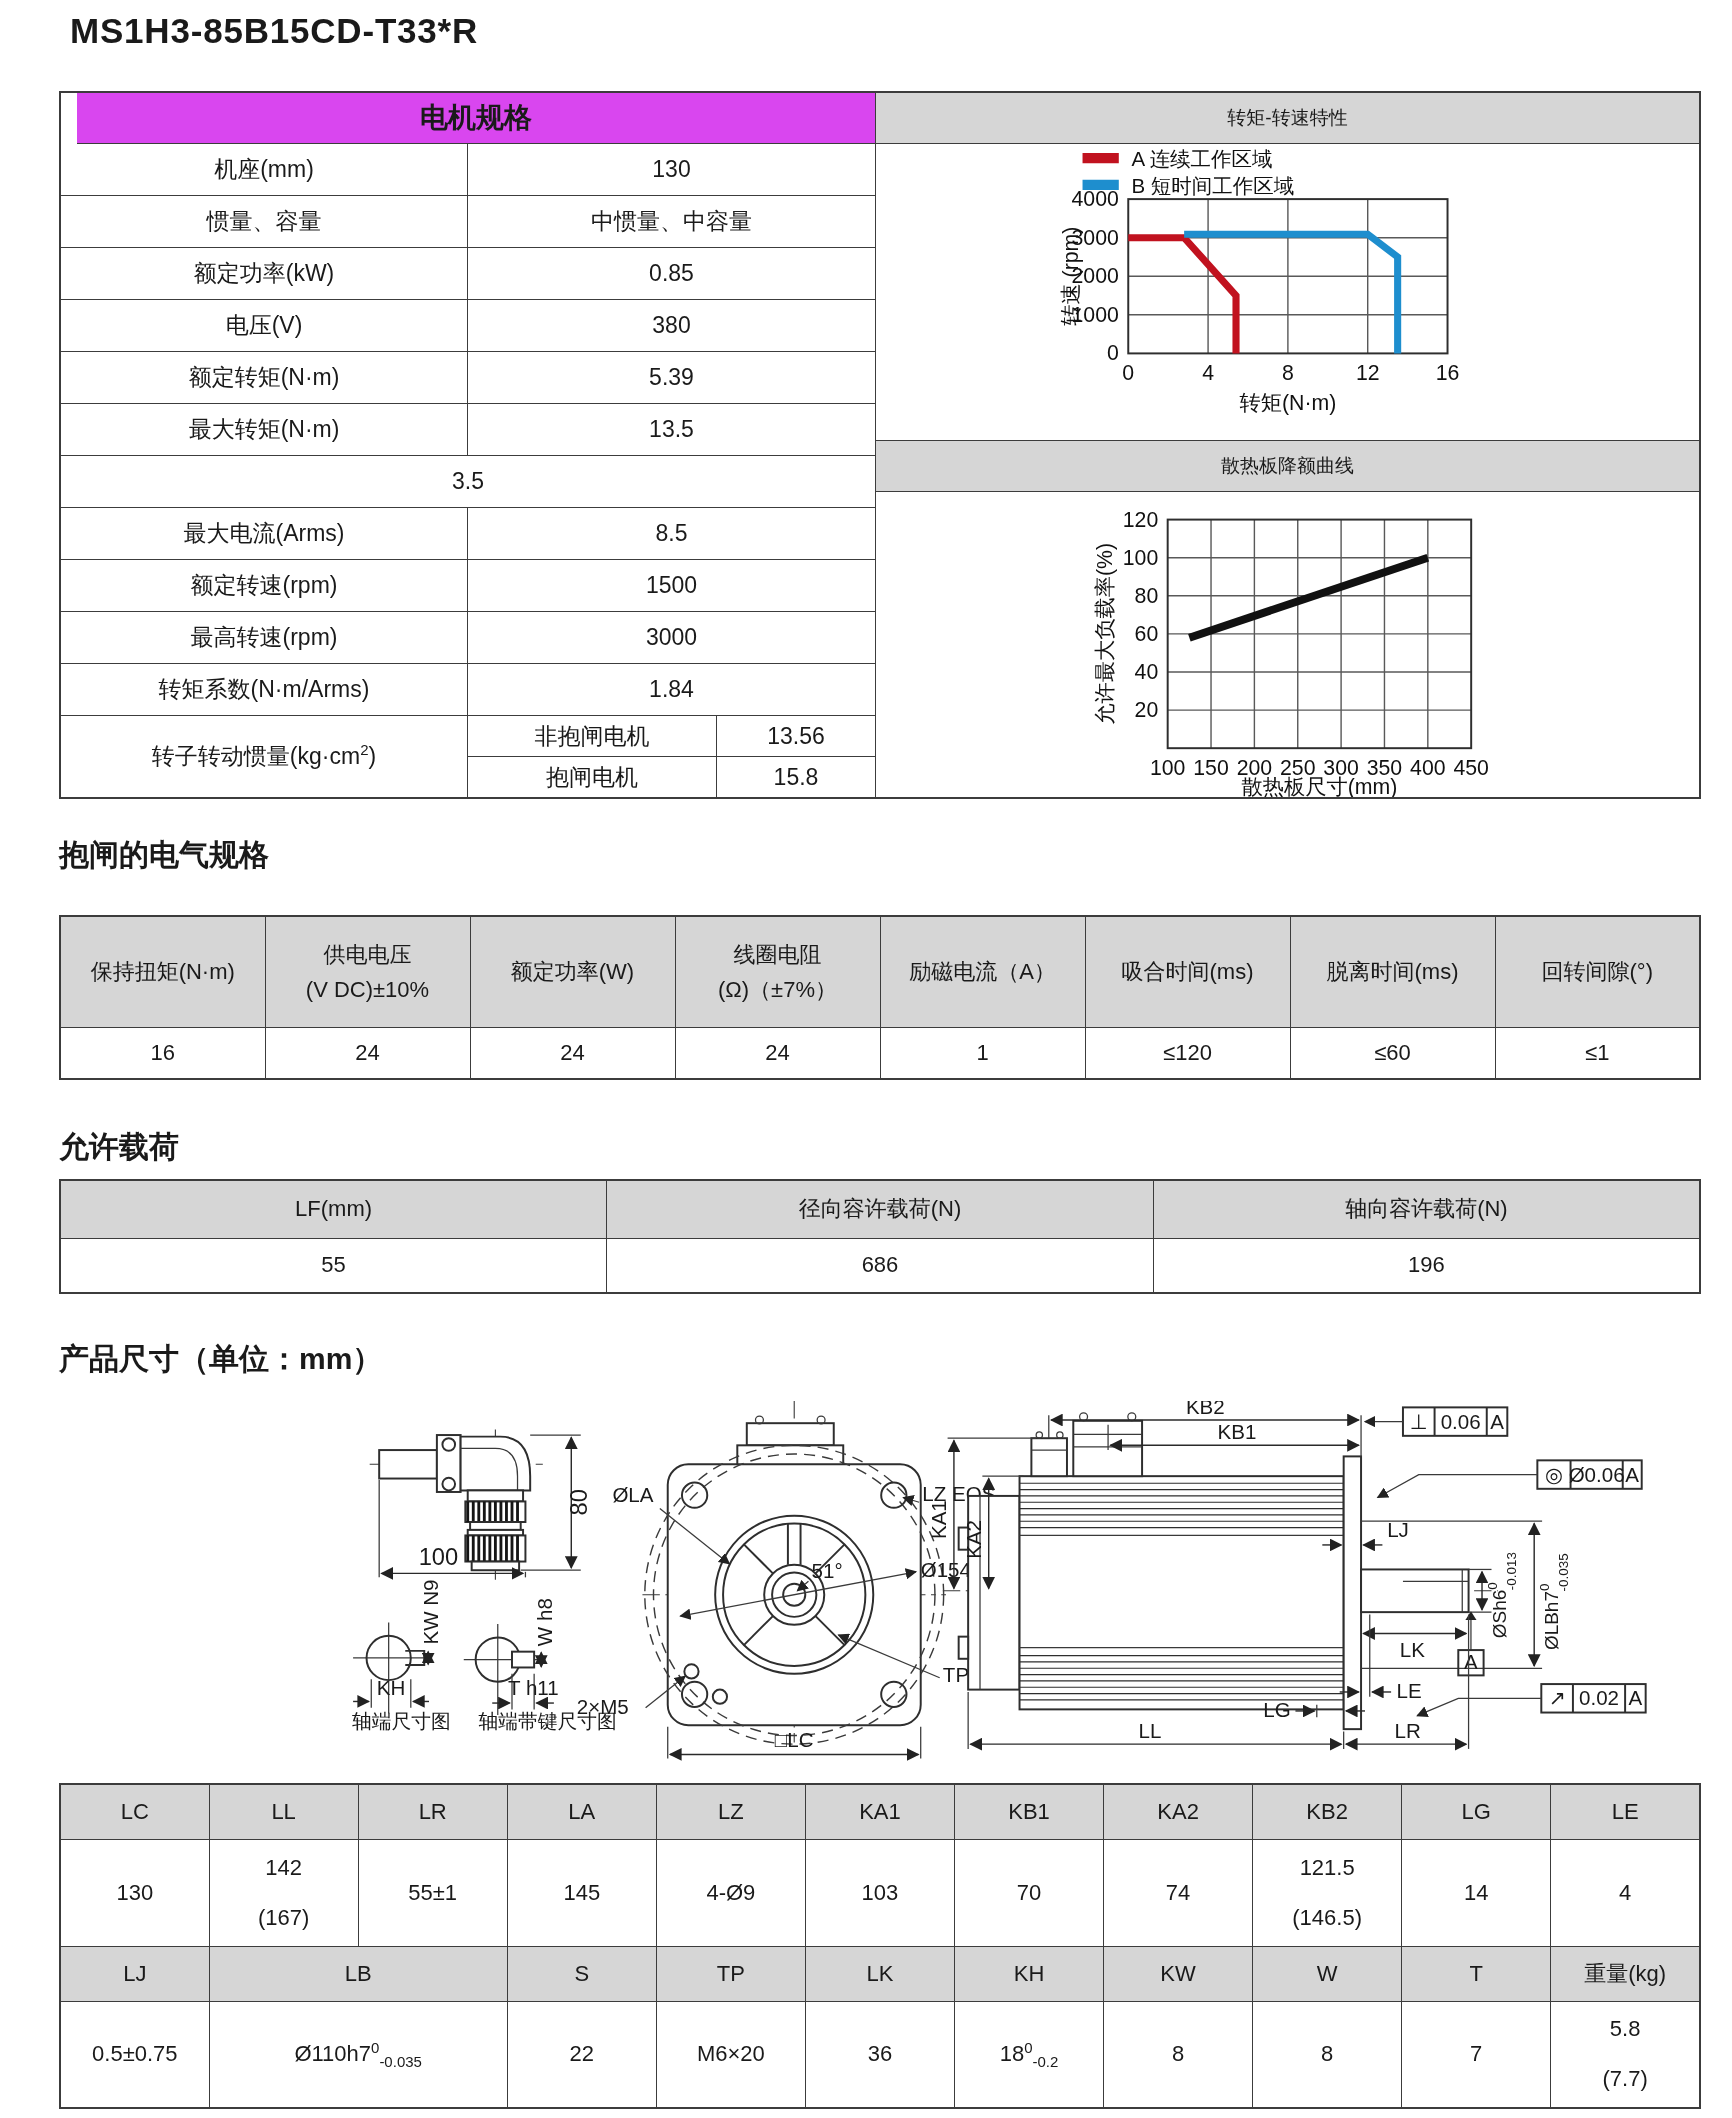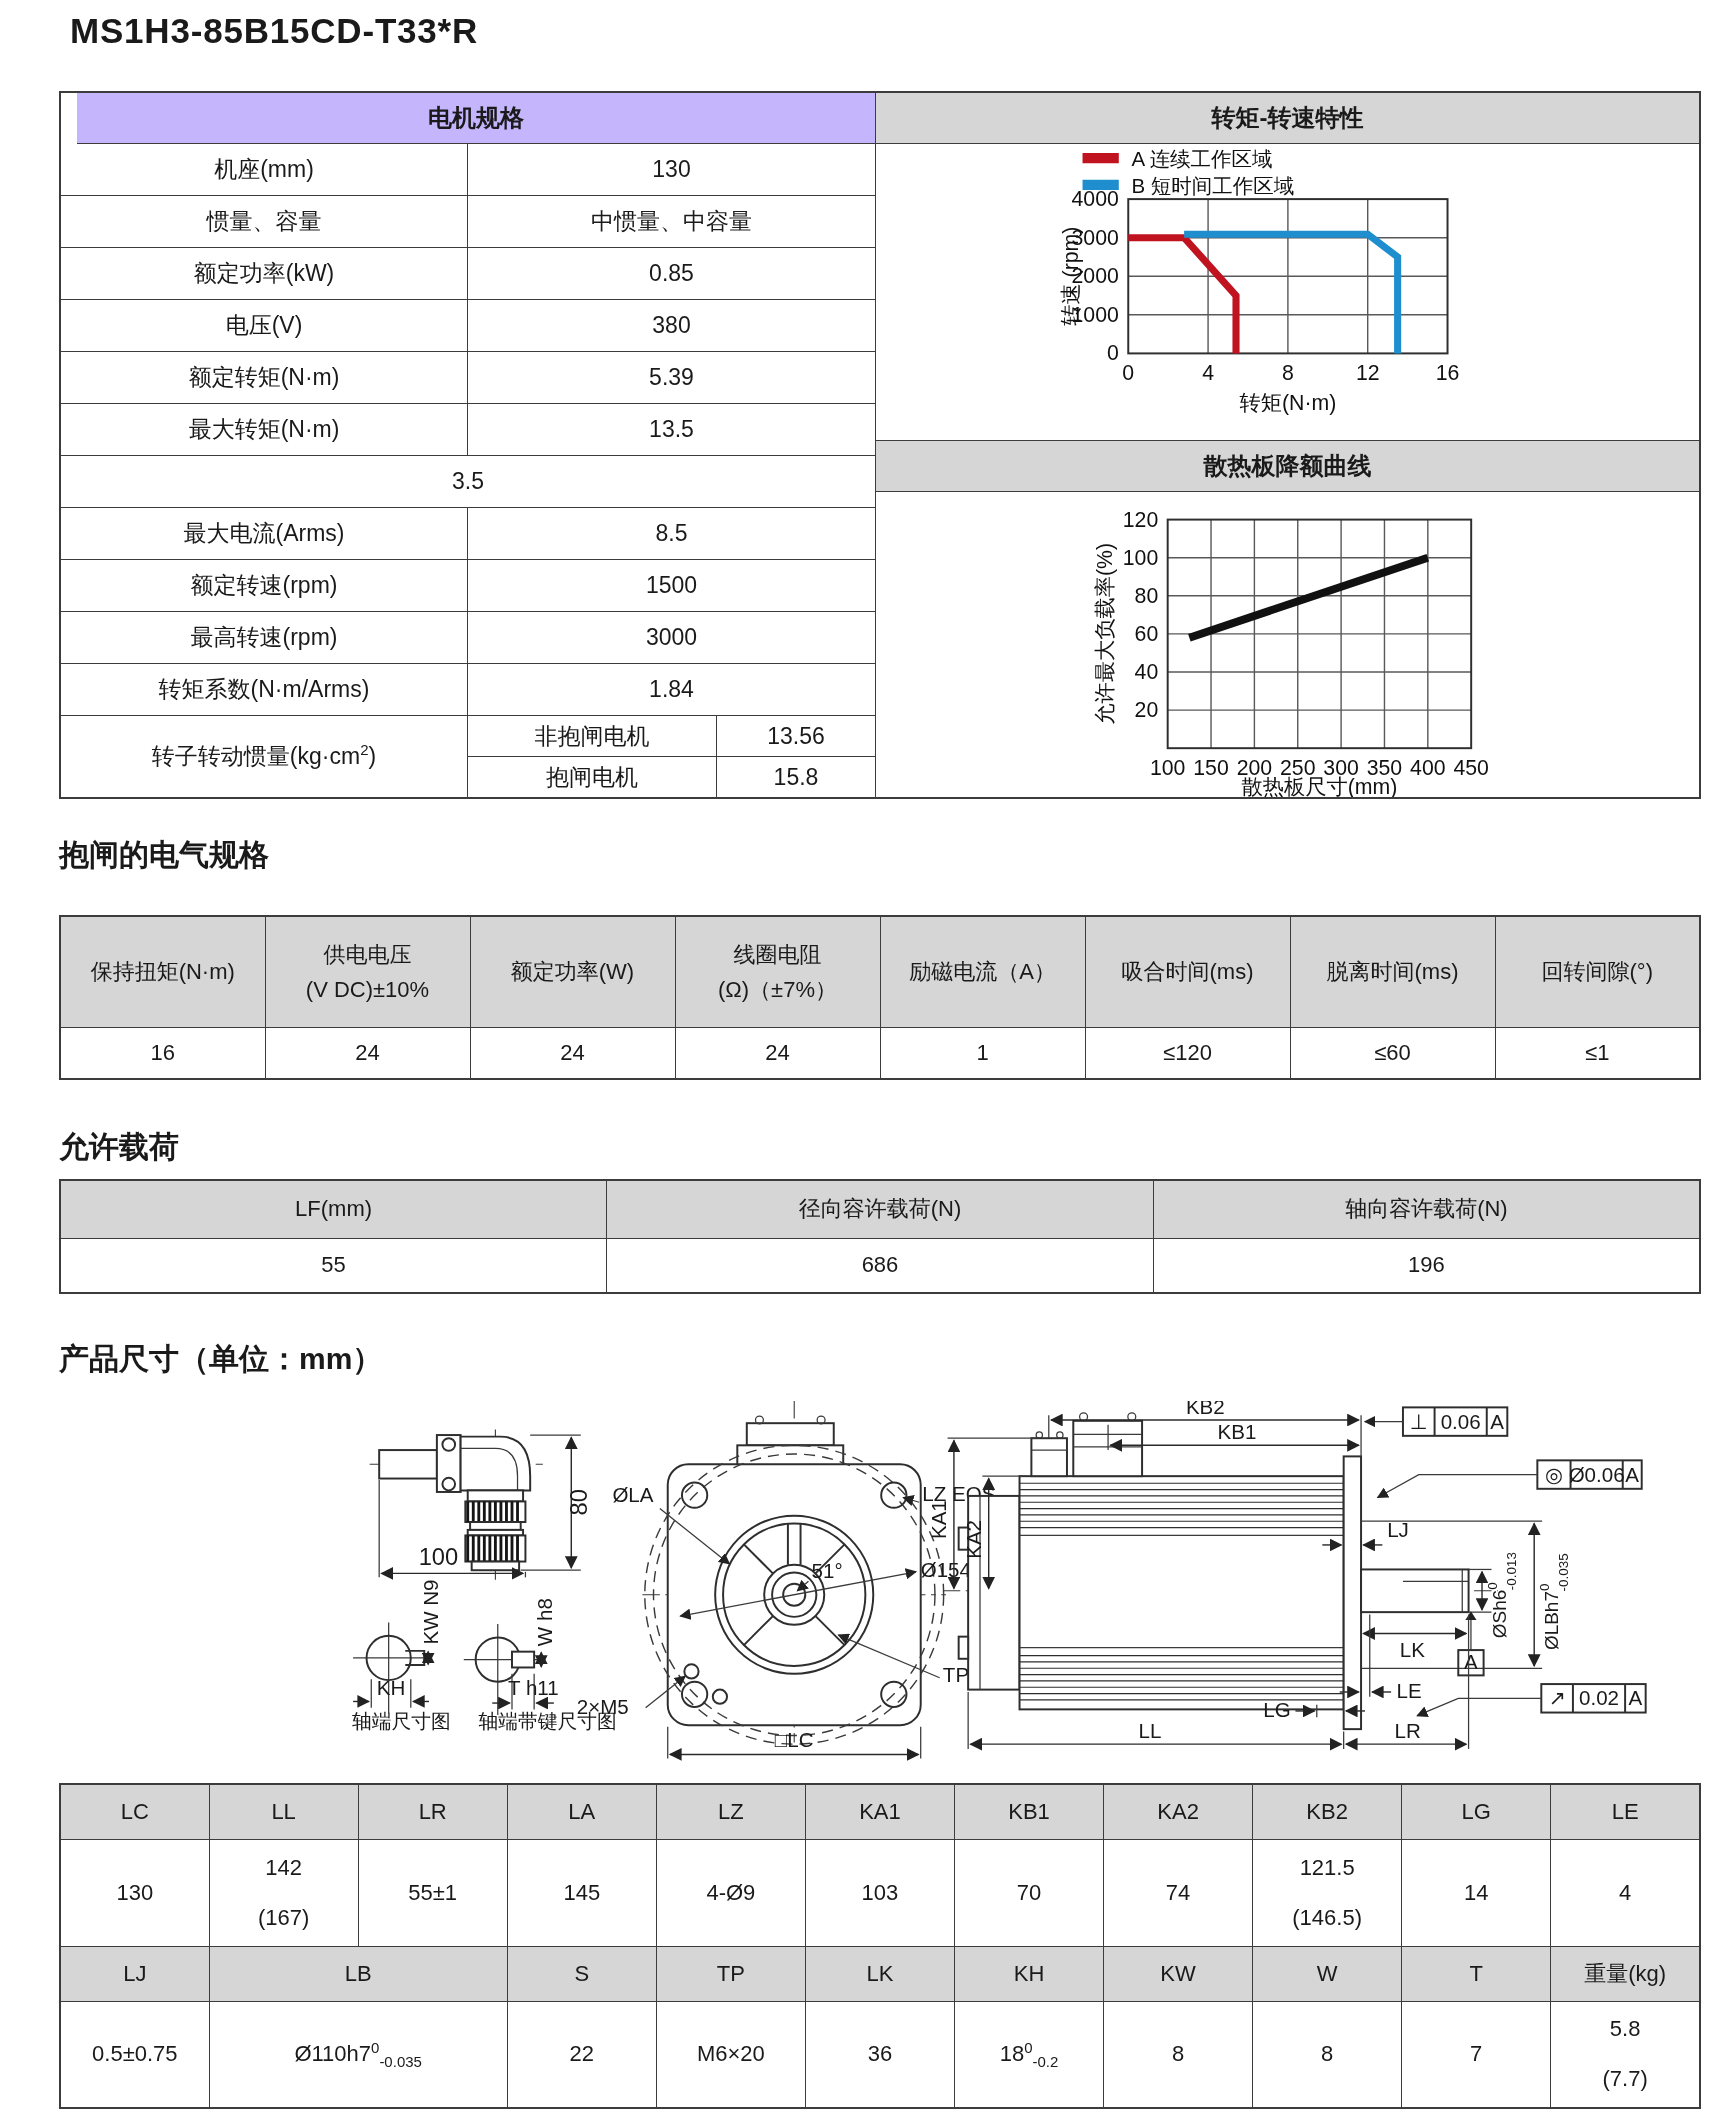--- a/index.html
+++ b/index.html
@@ -8,36 +8,36 @@
     font-family:"Liberation Sans","DejaVu Sans",sans-serif;color:#1a1a1a;
   }
   .center{display:flex;align-items:center;justify-content:center;text-align:center;}
   h1.title{position:absolute;left:70px;top:11px;margin:0;font-size:35px;font-weight:bold;letter-spacing:0.8px;}
   h2.sec{position:absolute;left:59px;margin:0;font-size:30px;font-weight:bold;}
 
   
   .specwrap{position:absolute;left:59px;top:91px;width:1642px;height:708px;
     border:2.4px solid #3c3c3c;box-sizing:border-box;display:flex;font-size:23px;}
   .spec-left{width:815px;border-right:1.6px solid #3c3c3c;display:flex;flex-direction:column;box-sizing:border-box;}
-  .spec-header{height:51px;flex:none;background:#c4b5fd;border-bottom:1.6px solid #3c3c3c;
-    font-size:24px;font-weight:600;box-sizing:border-box;margin-left:16px;}
+  .spec-header{height:51px;flex:none;background:#d946ef;border-bottom:1.6px solid #3c3c3c;
+    font-size:28px;font-weight:600;box-sizing:border-box;margin-left:16px;}
   .spec-row{height:52px;flex:none;display:flex;border-bottom:1.6px solid #3c3c3c;box-sizing:border-box;}
   .spec-row .lbl{width:407px;flex:none;border-right:1.6px solid #3c3c3c;box-sizing:border-box;}
   .spec-row .val{flex:1;}
   .spec-row.inertia{flex:1;border-bottom:none;}
   .inertia .sub{flex:1;display:flex;flex-direction:column;}
   .inertia .sub-row{flex:1;display:flex;}
   .inertia .sub-row:first-child{border-bottom:1.6px solid #3c3c3c;}
   .inertia .sl{width:249px;flex:none;border-right:1.6px solid #3c3c3c;box-sizing:border-box;}
   .inertia .sv{flex:1;}
   sup.s2{font-size:15px;vertical-align:super;}
 
   .spec-right{flex:1;display:flex;flex-direction:column;}
   .chart-header{height:51px;flex:none;background:#d6d6d6;border-bottom:1.6px solid #3c3c3c;
-    font-size:24px;font-weight:700;box-sizing:border-box;}
+    font-size:19px;font-weight:400;box-sizing:border-box;}
   .chart-box1{height:297px;flex:none;border-bottom:1.6px solid #3c3c3c;box-sizing:border-box;}
   .chart-box2{flex:1;}
   .chart-box1 svg,.chart-box2 svg{display:block;width:100%;height:100%;}
 
   
   table.dt{position:absolute;left:59px;width:1642px;border-collapse:collapse;table-layout:fixed;
     border:2.4px solid #3c3c3c;font-size:22px;}
   table.dt th,table.dt td{border:1.6px solid #3c3c3c;text-align:center;vertical-align:middle;font-weight:normal;padding:0;}
   table.dt .hd{background:#d6d6d6;}
   .h2line{line-height:35px;}

